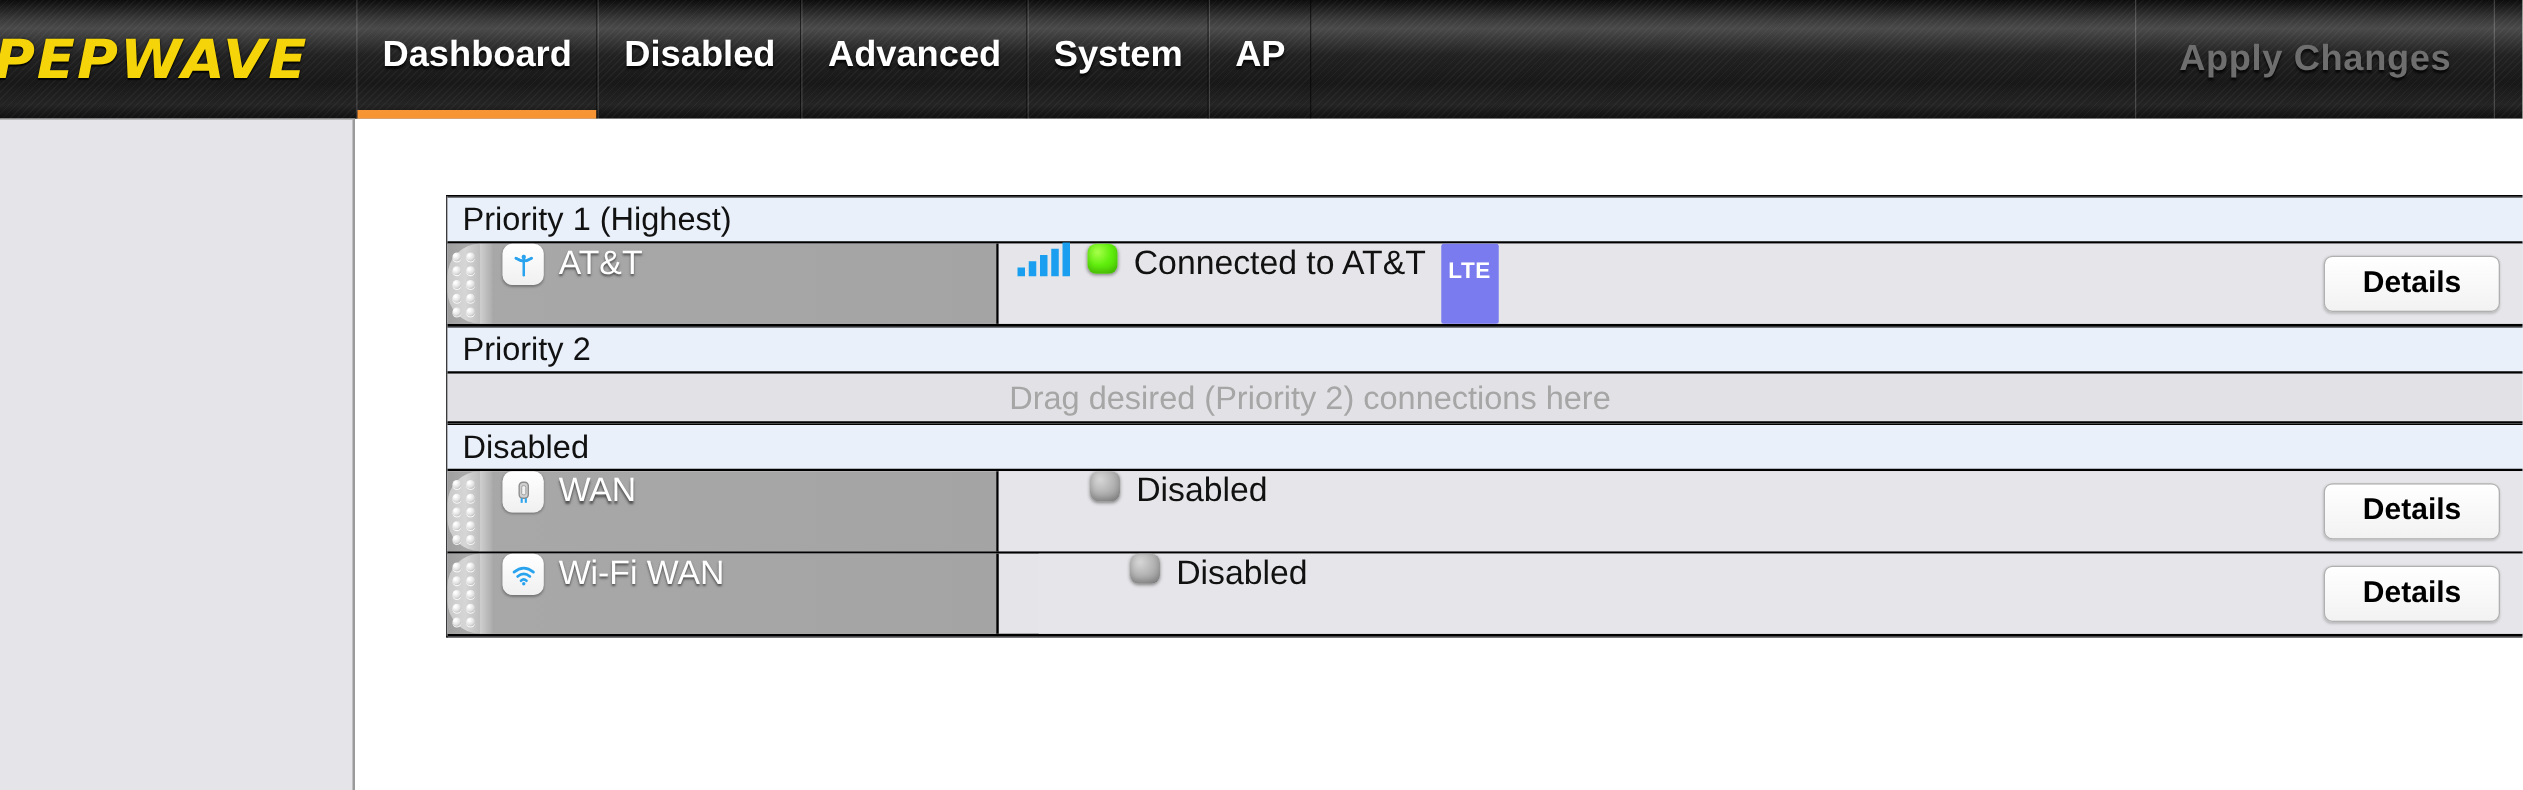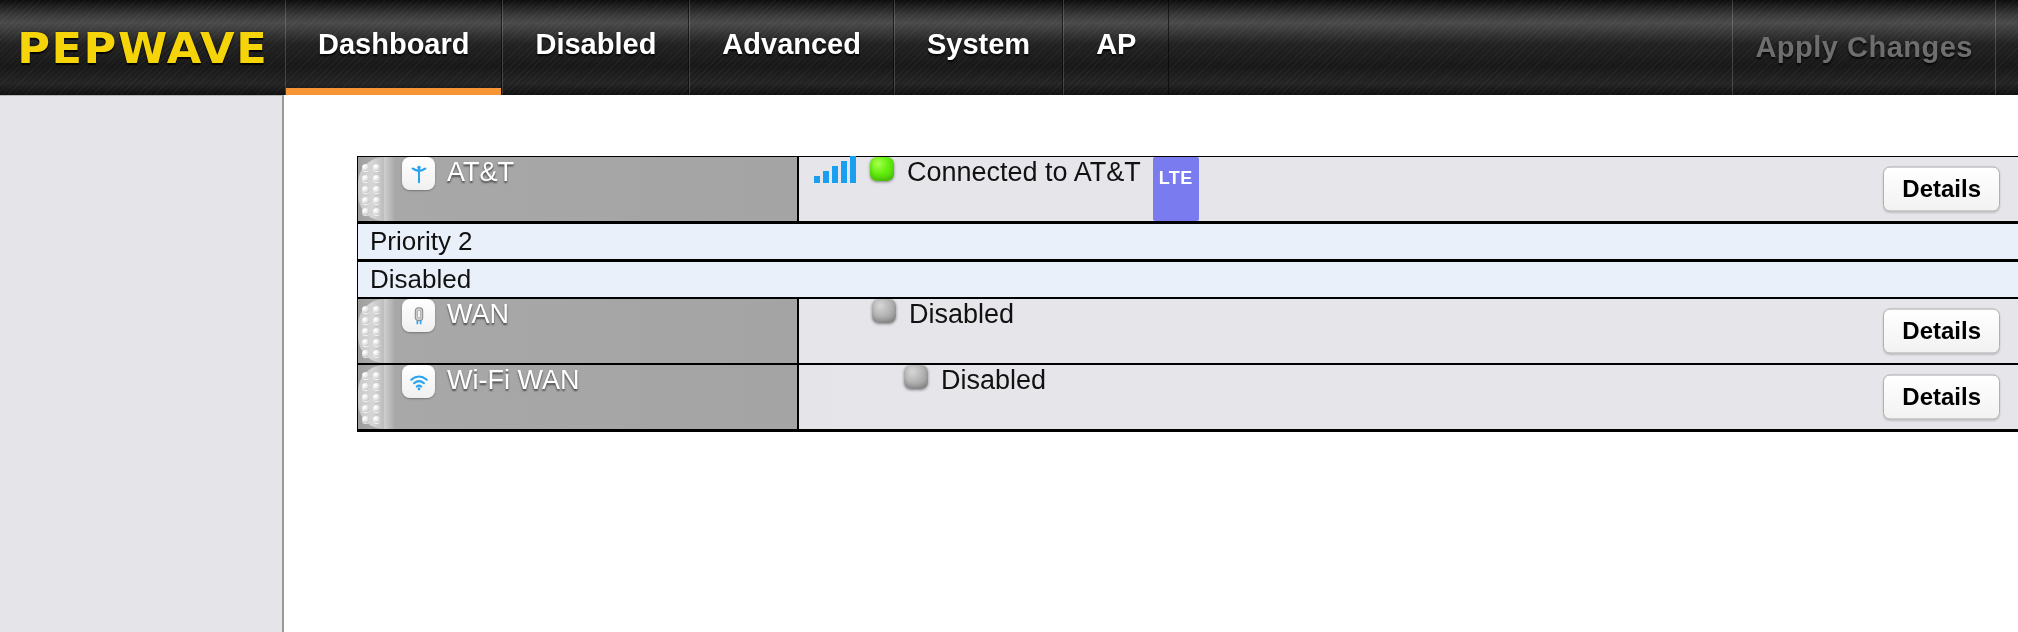--- a/index.html
+++ b/index.html
@@ -32,23 +32,24 @@
         #242424 88%,
         #101010 100%);
     display: flex;
     align-items: stretch;
   }
 
   .logo-zone {
     width: 285px;
     display: flex;
     align-items: center;
-    justify-content: center;
+    justify-content: flex-start;
     flex: none;
     position: relative;
+    font-style: italic;
   }
   .logo-text {
     font-family: "DejaVu Sans", sans-serif;
     font-weight: 700;
     font-size: 43px;
     letter-spacing: 1.5px;
     color: #f5d50a;
     text-shadow: 0 2px 1px rgba(0,0,0,0.9), 0 0 2px rgba(0,0,0,0.6);
     transform: scaleX(1.04);
     user-select: none;
@@ -56,21 +57,21 @@
 
   .nav {
     display: flex;
     align-items: stretch;
     flex: none;
   }
   .nav-item {
     position: relative;
     display: flex;
     align-items: center;
-    padding: 0 32px;
+    padding: 0 20px;
     font-size: 29px;
     font-weight: 700;
     color: #ffffff;
     text-shadow: 0 2px 2px rgba(0,0,0,0.85);
     border-left: 1px solid rgba(255,255,255,0.16);
     border-right: 1px solid rgba(0,0,0,0.55);
     cursor: pointer;
     white-space: nowrap;
     padding-bottom: 6px;
   }
@@ -81,21 +82,21 @@
     left: 0; right: 0; bottom: 0;
     height: 7px;
     background: #f79433;
   }
 
   .spacer { flex: 1 1 auto; }
 
   .apply-changes {
     display: flex;
     align-items: center;
-    padding: 0 22px;
+    padding: 0 34px;
     font-size: 29px;
     font-weight: 700;
     color: #6e6e6e;
     text-shadow: 0 2px 2px rgba(0,0,0,0.8);
     border-left: 1px solid rgba(255,255,255,0.18);
     border-right: 1px solid rgba(255,255,255,0.18);
     margin-right: 22px;
     cursor: pointer;
     white-space: nowrap;
     letter-spacing: 0.5px;
@@ -318,21 +319,21 @@
   }
 
   .details-btn {
     position: absolute;
     right: 18px;
     top: 50%;
     transform: translateY(-50%);
     background: linear-gradient(to bottom, #ffffff, #f2f2f2);
     border: 1px solid #b0b0b0;
     border-radius: 7px;
-    padding: 7px 18px 8px;
+    padding: 7px 30px 8px;
     font-size: 24px;
     font-weight: 700;
     color: #000;
     cursor: pointer;
     white-space: nowrap;
     box-shadow: 0 1px 2px rgba(0,0,0,0.18);
     font-family: "Liberation Sans", sans-serif;
   }
 
   .drag-zone {
@@ -382,20 +383,23 @@
   </div>
 </div>
 
 <div class="sidebar"></div>
 
 <div class="main">
 
   <div class="panel">
 
 
+    <div class="priority-row">
+      <span>Priority 1 (Highest)</span>
+    </div>
 
     <div class="conn-row">
       <div class="conn-left">
         <div class="grip">
           <i></i>
             <i></i>
             <i></i>
             <i></i>
             <i></i>
             <i></i>
@@ -426,20 +430,23 @@
         <div class="led green"></div>
         <span class="status-text">Connected to AT&amp;T</span>
         <span class="lte-badge">LTE</span>
         <button class="details-btn">Details</button>
       </div>
     </div>
 
     <div class="priority-row">
       <span>Priority 2</span>
     </div>
+    <div class="drag-zone">
+      <span>Drag desired (Priority 2) connections here</span>
+    </div>
 
     <div class="priority-row">
       <span>Disabled</span>
     </div>
 
     <div class="conn-row">
       <div class="conn-left">
         <div class="grip">
           <i></i>
             <i></i>

